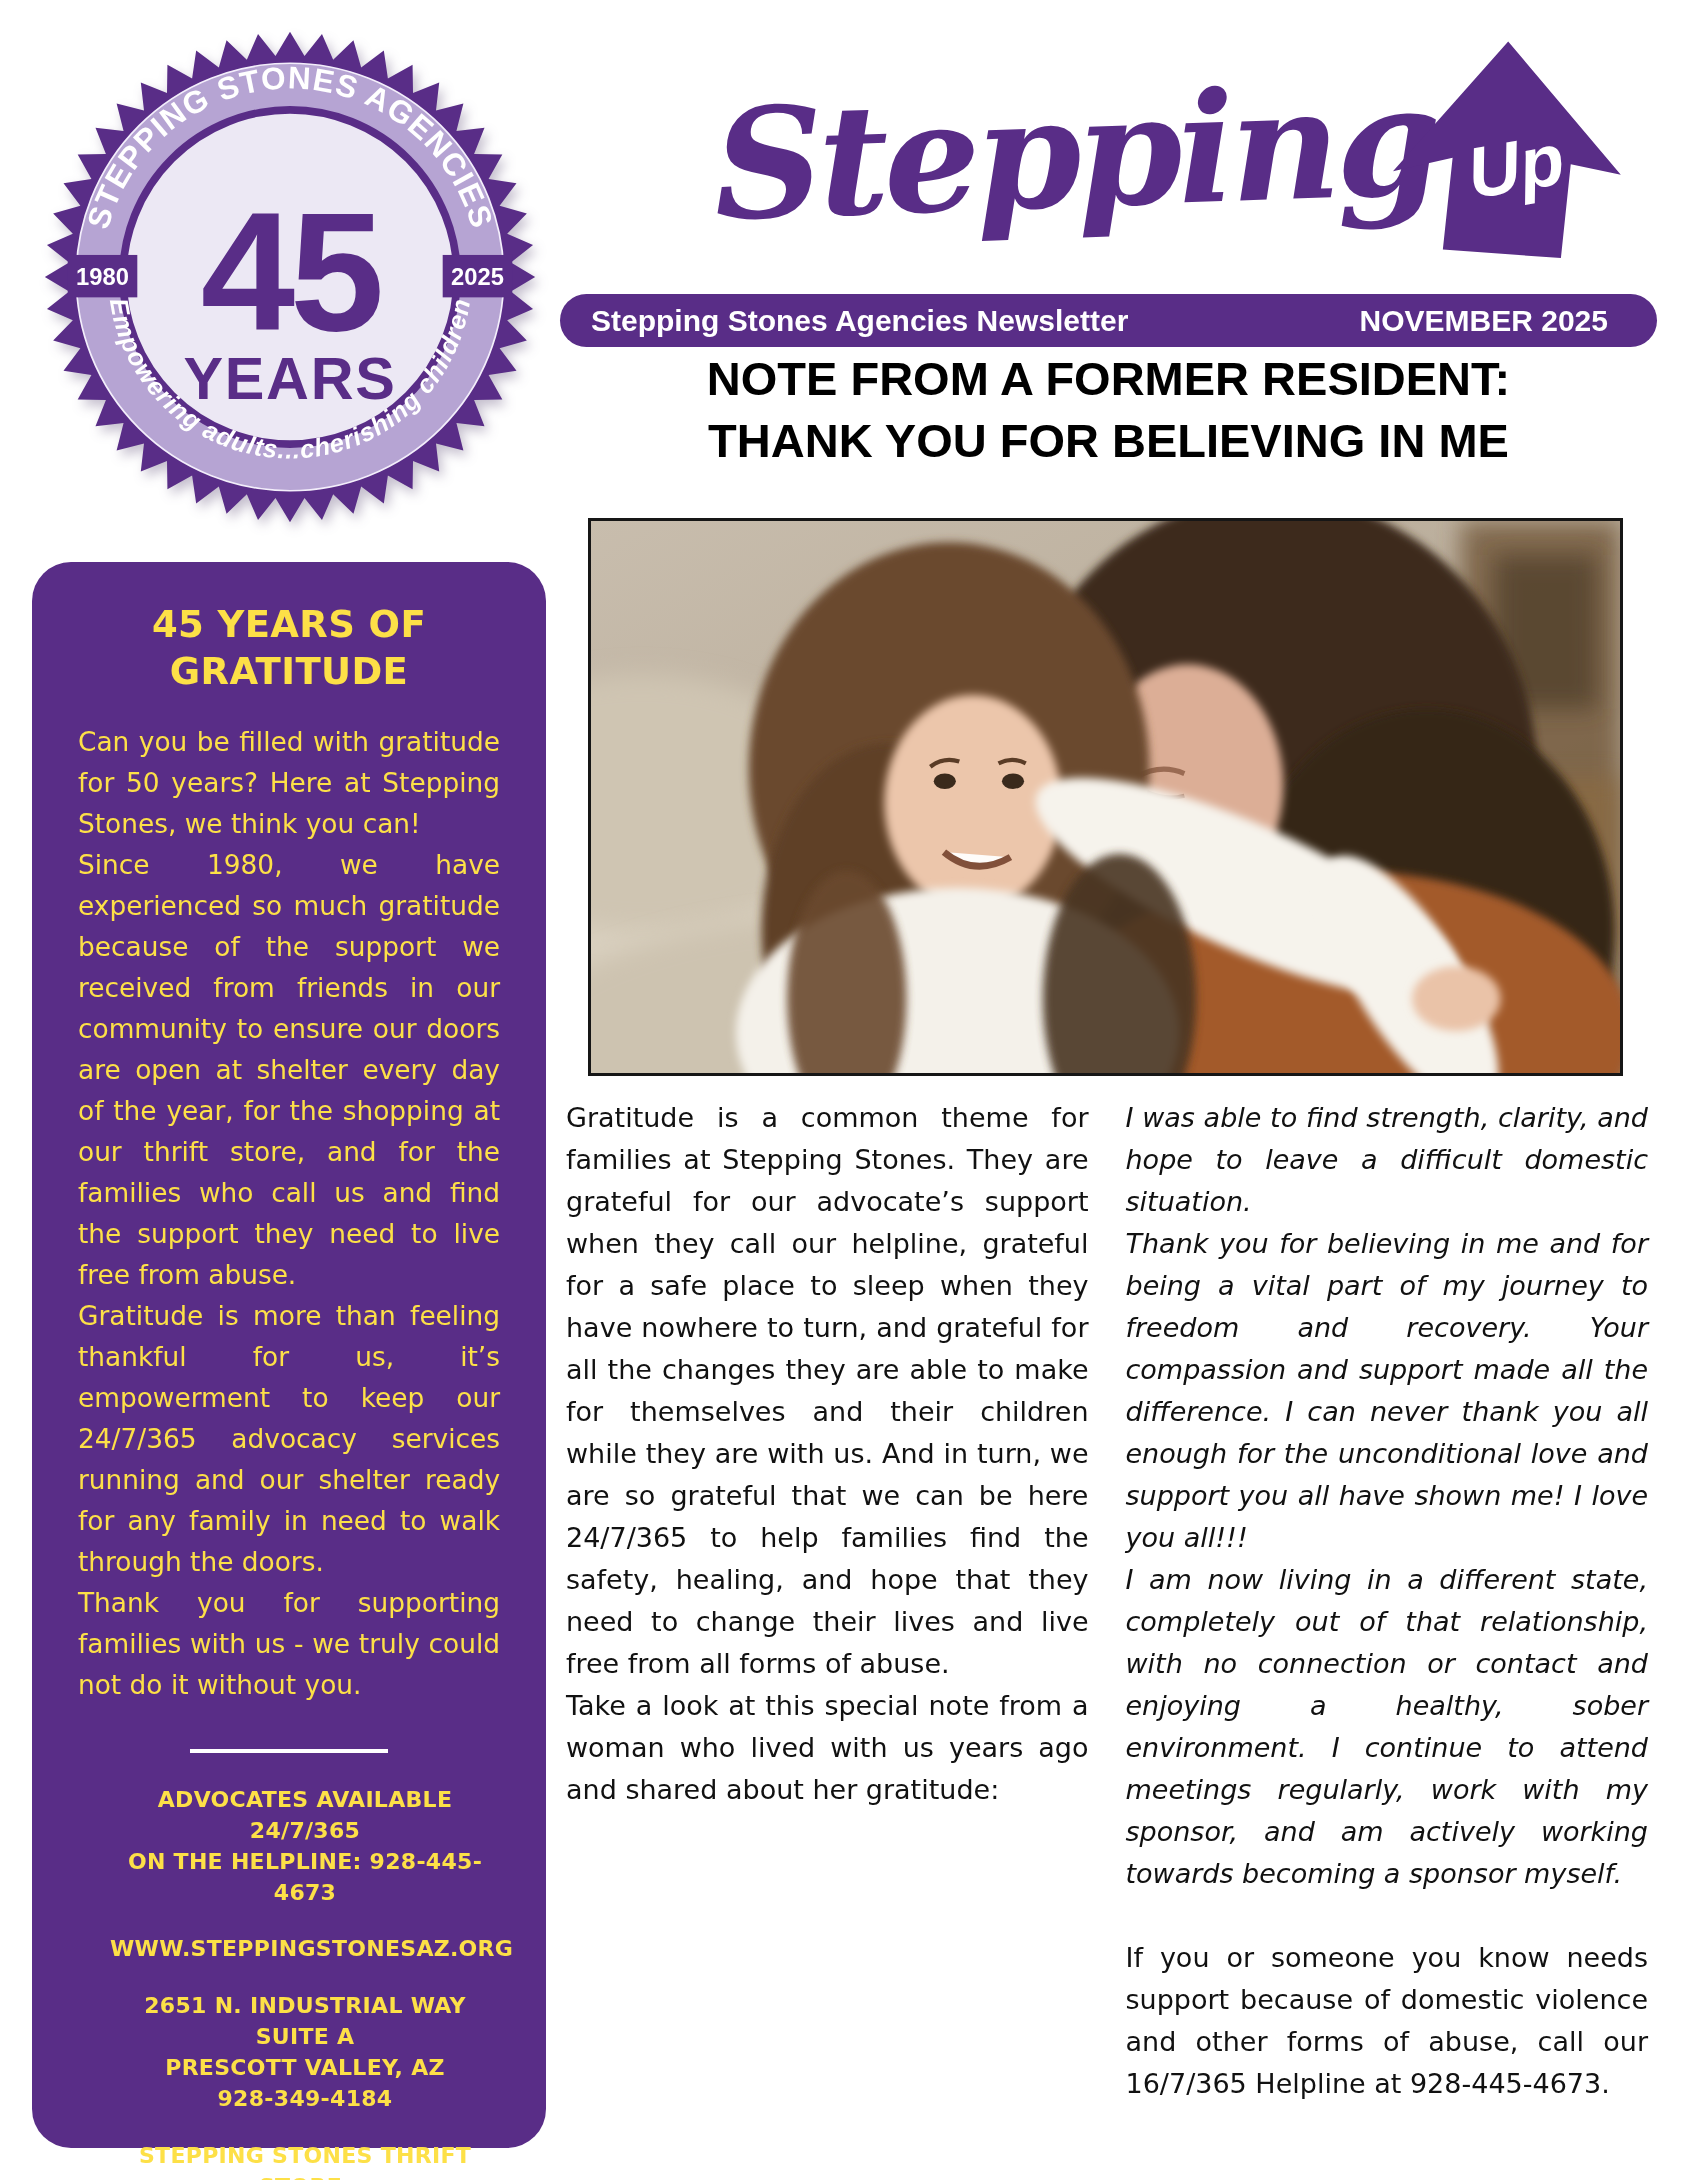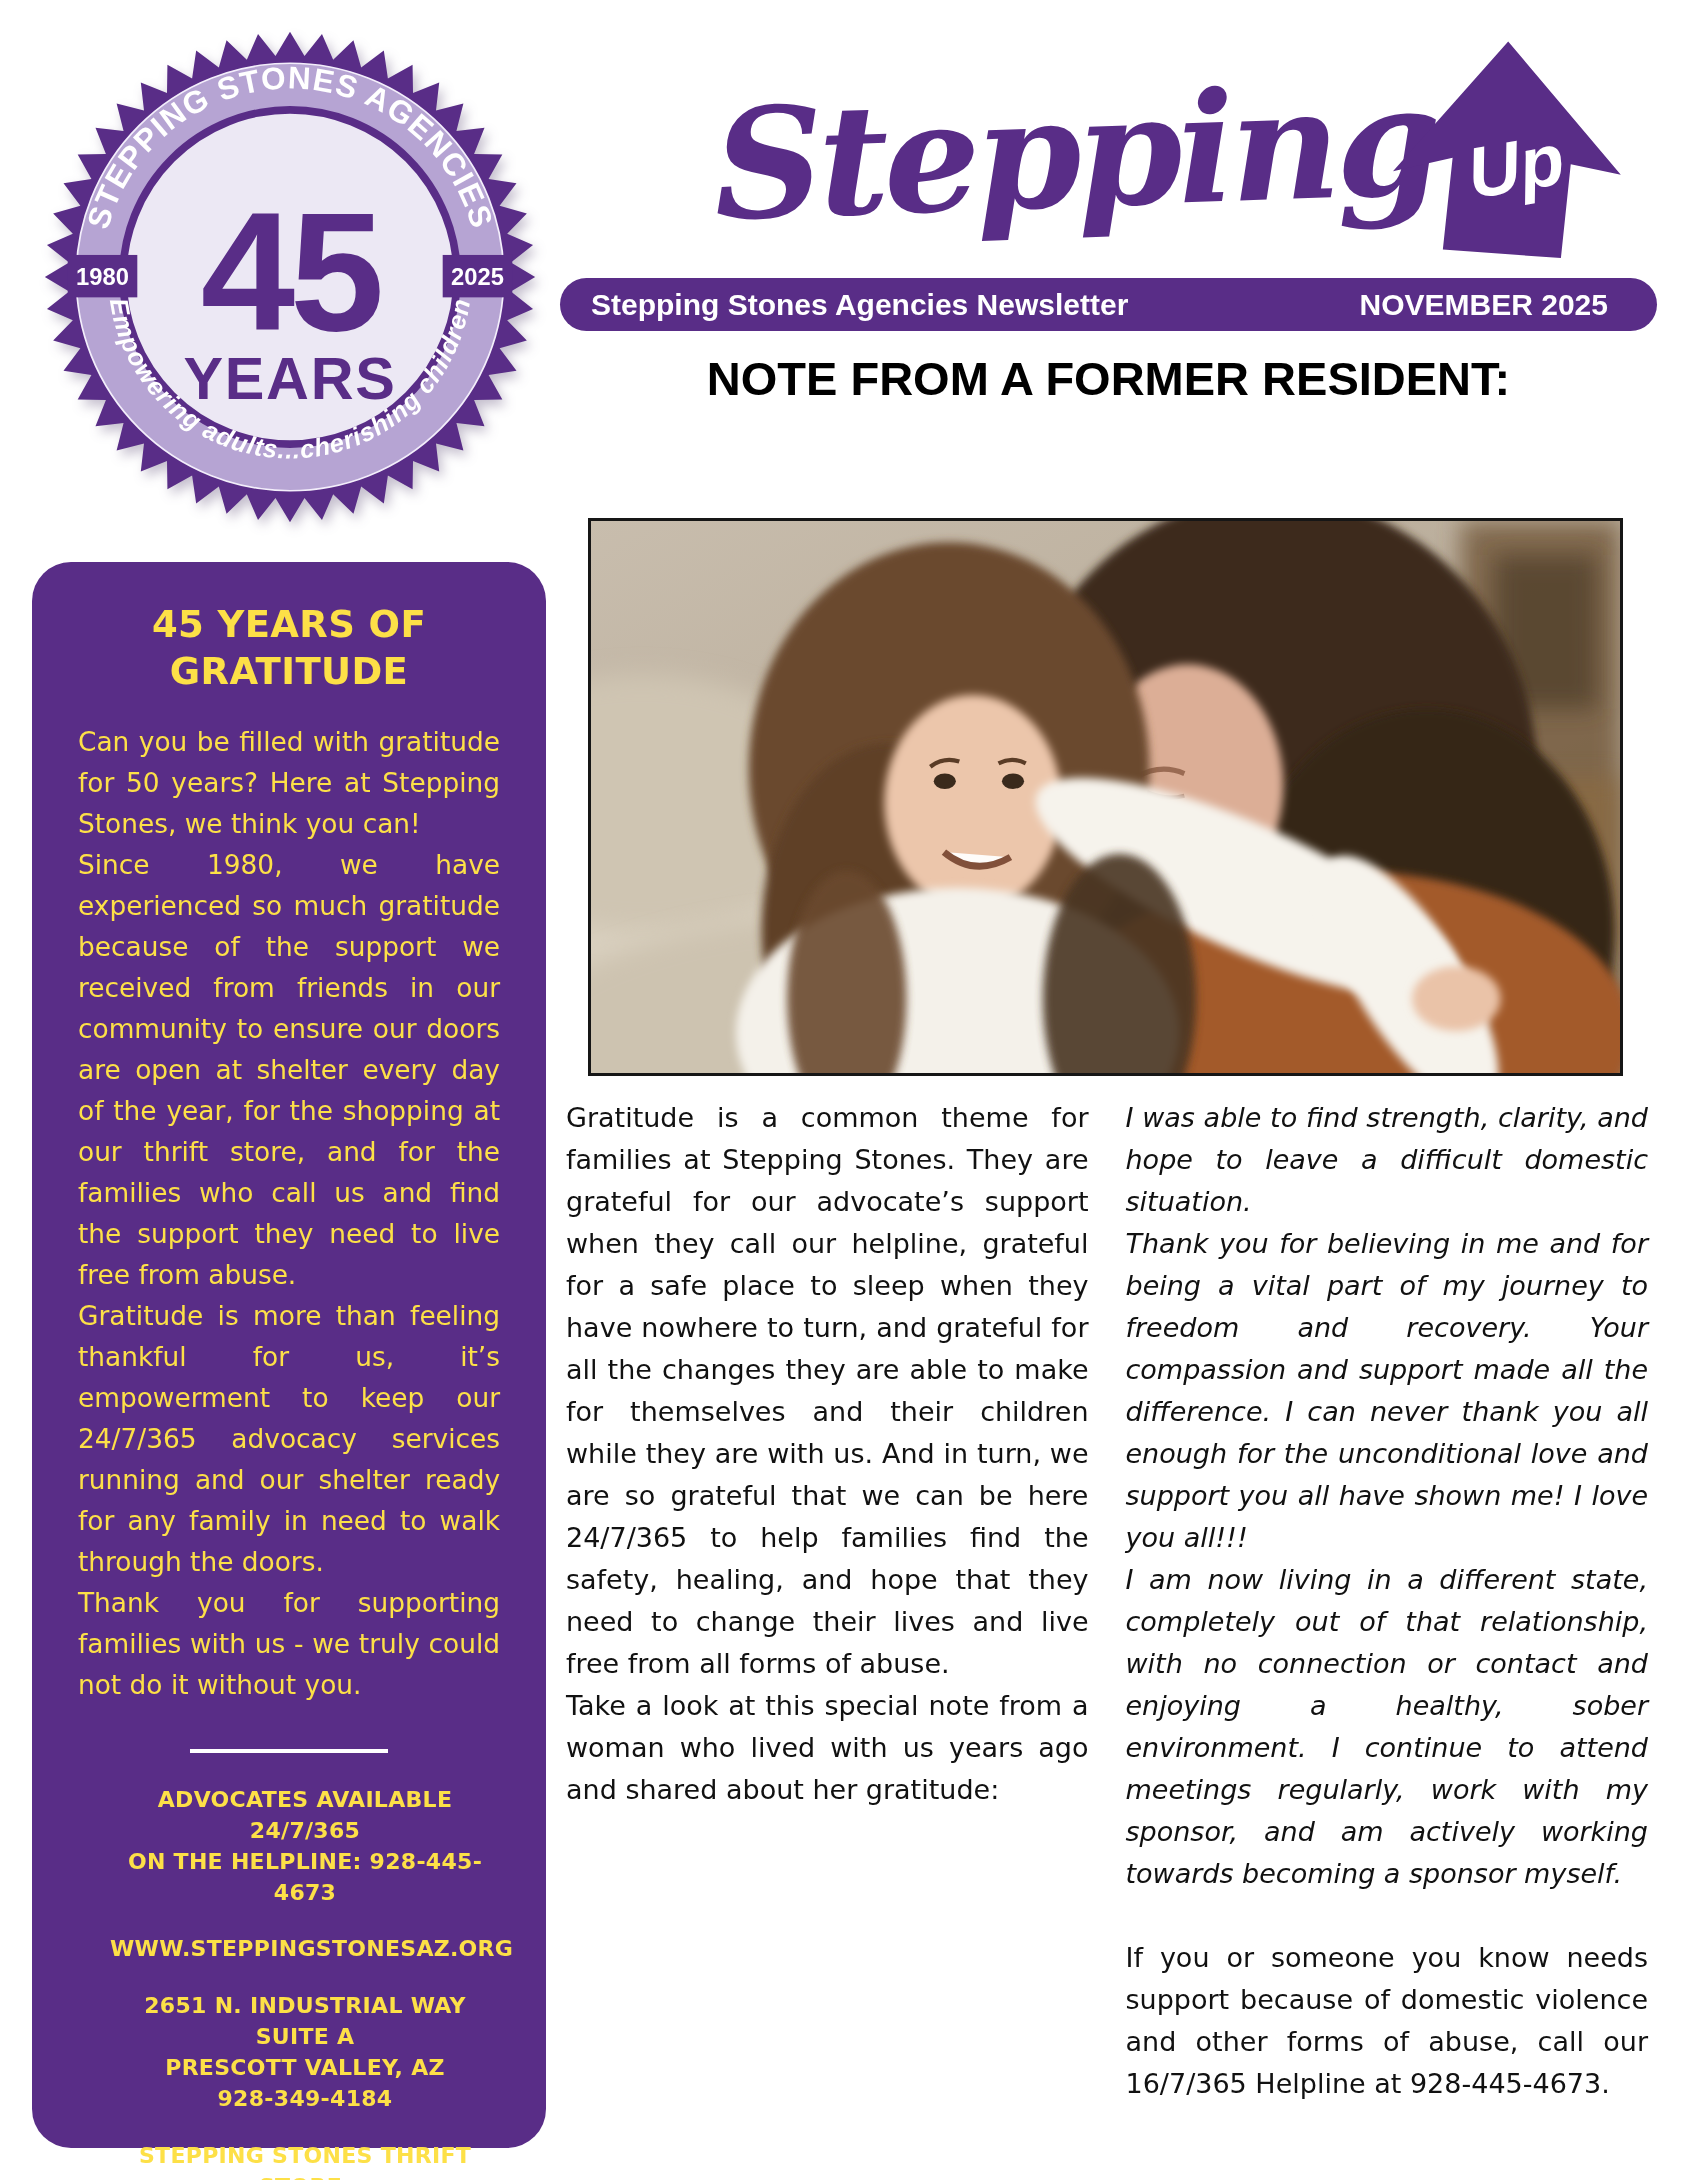--- a/index.html
+++ b/index.html
@@ -17,21 +17,21 @@
   #masthead-script{
     left:714px;top:34px;width:673px;height:256px;
     font-family:"DejaVu Serif",serif;font-style:italic;font-weight:700;
     font-size:152px;line-height:239px;color:#592d87;letter-spacing:-5.1px;
     transform:rotate(-2deg);white-space:nowrap;
   }
   #masthead-house{left:1378px;top:37px;width:252px;height:249px;transform:rotate(2deg);}
 
   
   #banner{
-    left:560px;top:278px;width:1097px;height:53px;background:#592d87;
+    left:560px;top:294px;width:1097px;height:53px;background:#592d87;
     border-radius:26.4px;display:flex;align-items:center;justify-content:space-between;
     padding:0 49px 0 31px;box-sizing:border-box;color:#fff;
     font-family:"Liberation Sans",sans-serif;font-weight:700;font-stretch:semi-condensed;
   }
   #banner .t{font-size:30px;letter-spacing:0px;}
 
   
   #headline{
     left:560px;top:348px;width:1097px;text-align:center;color:#000;
     font-family:"Liberation Sans",sans-serif;font-weight:900;font-stretch:semi-condensed;
@@ -102,20 +102,21 @@
   </svg>
 </div>
 
 <div id="banner" class="abs">
   <span class="t">Stepping Stones Agencies Newsletter</span>
   <span class="t">NOVEMBER 2025</span>
 </div>
 
 <div id="headline" class="abs">
   <div>NOTE FROM A FORMER RESIDENT:</div>
+  <div>THANK YOU FOR BELIEVING IN ME</div>
 </div>
 
 <div id="photo" class="abs">
   <svg viewBox="0 0 1207 647" preserveAspectRatio="none">
     <defs>
       <linearGradient id="wall" x1="0" y1="0" x2="1" y2="1">
         <stop offset="0" stop-color="#c8bdad"></stop>
           <stop offset=".6" stop-color="#b7aa97"></stop>
           <stop offset="1" stop-color="#9c8d77"></stop>
       </linearGradient>

